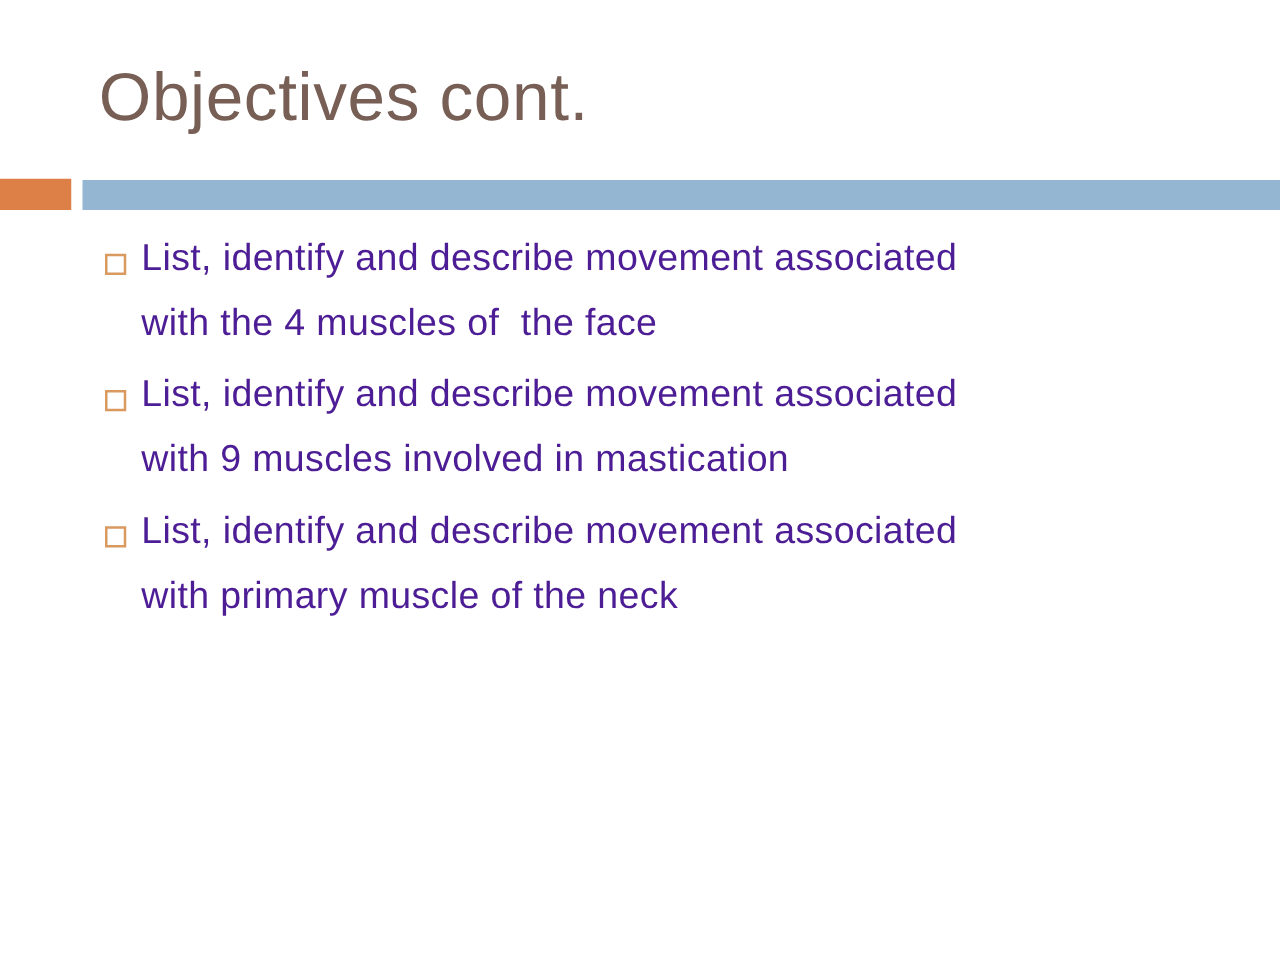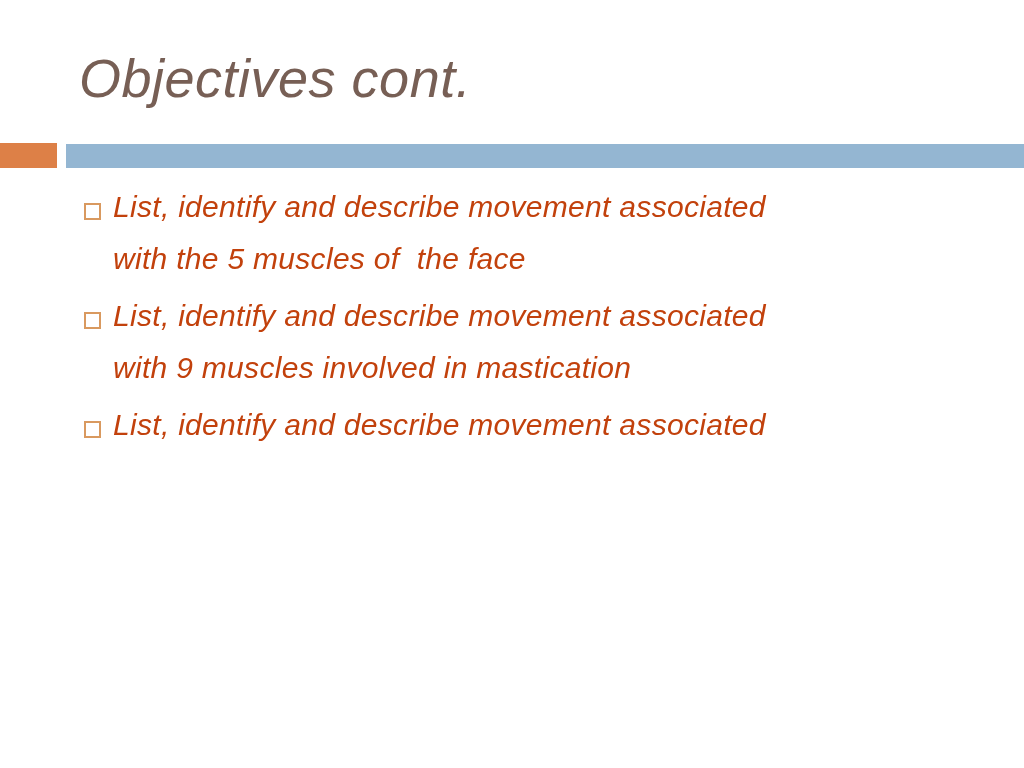--- a/index.html
+++ b/index.html
@@ -4,21 +4,20 @@
 <style>
   * { margin: 0; padding: 0; box-sizing: border-box; }
   html, body { background: #ffffff; }
   .slide {
     position: relative;
     width: 1024px;
     height: 768px;
     background: #ffffff;
     overflow: hidden;
     font-family: "Liberation Sans", "DejaVu Sans", sans-serif;
-    font-style: italic;
   }
   .slide-title {
     position: absolute;
     left: 79px;
     top: 48px;
     font-size: 54px;
     line-height: 60px;
     font-weight: 400;
     letter-spacing: 0.5px;
     color: #775F55;
@@ -58,21 +57,21 @@
     height: 17px;
     border: 2px solid #D9995F;
     background: #ffffff;
     margin-top: 22px;
     margin-right: 12px;
   }
   .bullet-text {
     font-size: 30px;
     line-height: 52px;
     letter-spacing: 0.3px;
-    color: #c2410c;
+    color: #4c1d95;
   }
   .bullet-line {
     display: block;
     white-space: pre-wrap;
   }
 </style>
 </head>
 <body>
 
 <div class="slide">
@@ -82,34 +81,35 @@
   <div class="divider-orange"></div>
 
   <div class="divider-blue"></div>
 
   <ul class="bullet-list">
 
     <li class="bullet-item">
       <span class="bullet-square"></span>
       <span class="bullet-text">
         <span class="bullet-line">List, identify and describe movement associated</span>
-        <span class="bullet-line">with the 5 muscles of  the face</span>
+        <span class="bullet-line">with the 4 muscles of  the face</span>
       </span>
     </li>
 
     <li class="bullet-item">
       <span class="bullet-square"></span>
       <span class="bullet-text">
         <span class="bullet-line">List, identify and describe movement associated</span>
         <span class="bullet-line">with 9 muscles involved in mastication</span>
       </span>
     </li>
 
     <li class="bullet-item">
       <span class="bullet-square"></span>
       <span class="bullet-text">
         <span class="bullet-line">List, identify and describe movement associated</span>
+        <span class="bullet-line">with primary muscle of the neck</span>
       </span>
     </li>
 
   </ul>
 
 </div>
 
 </body></html>

